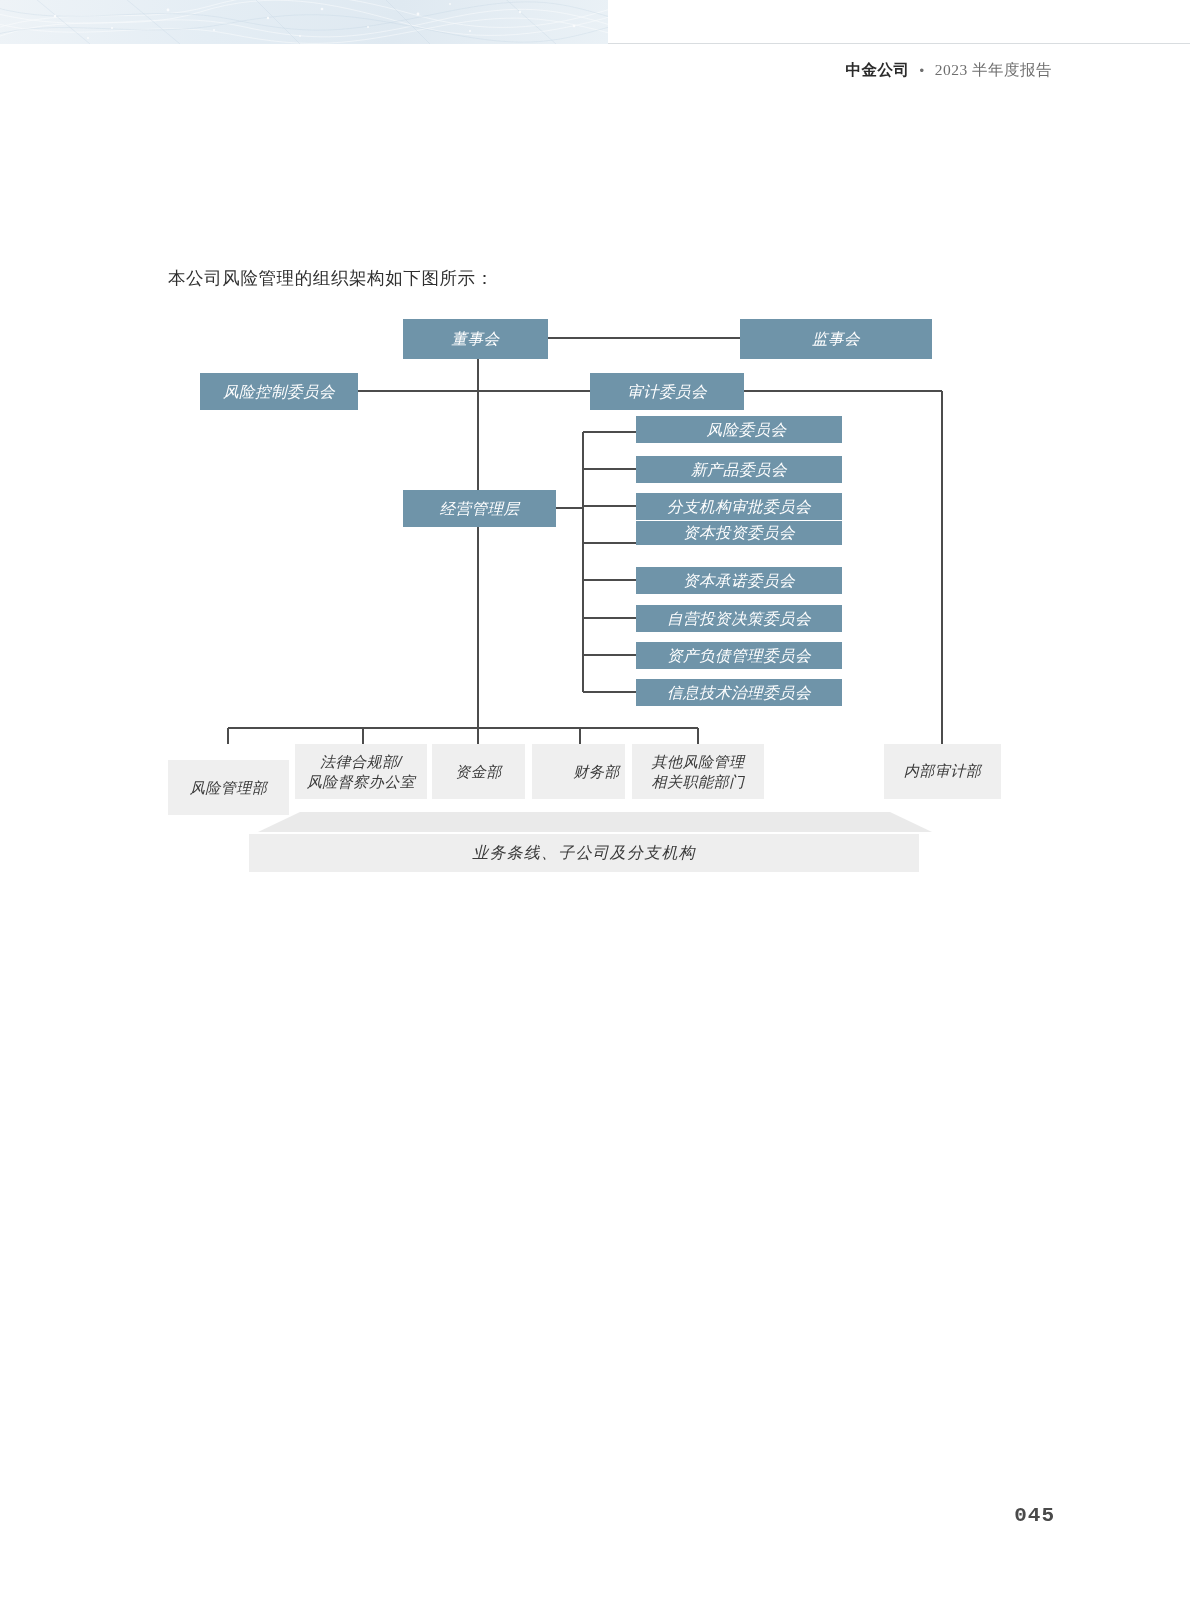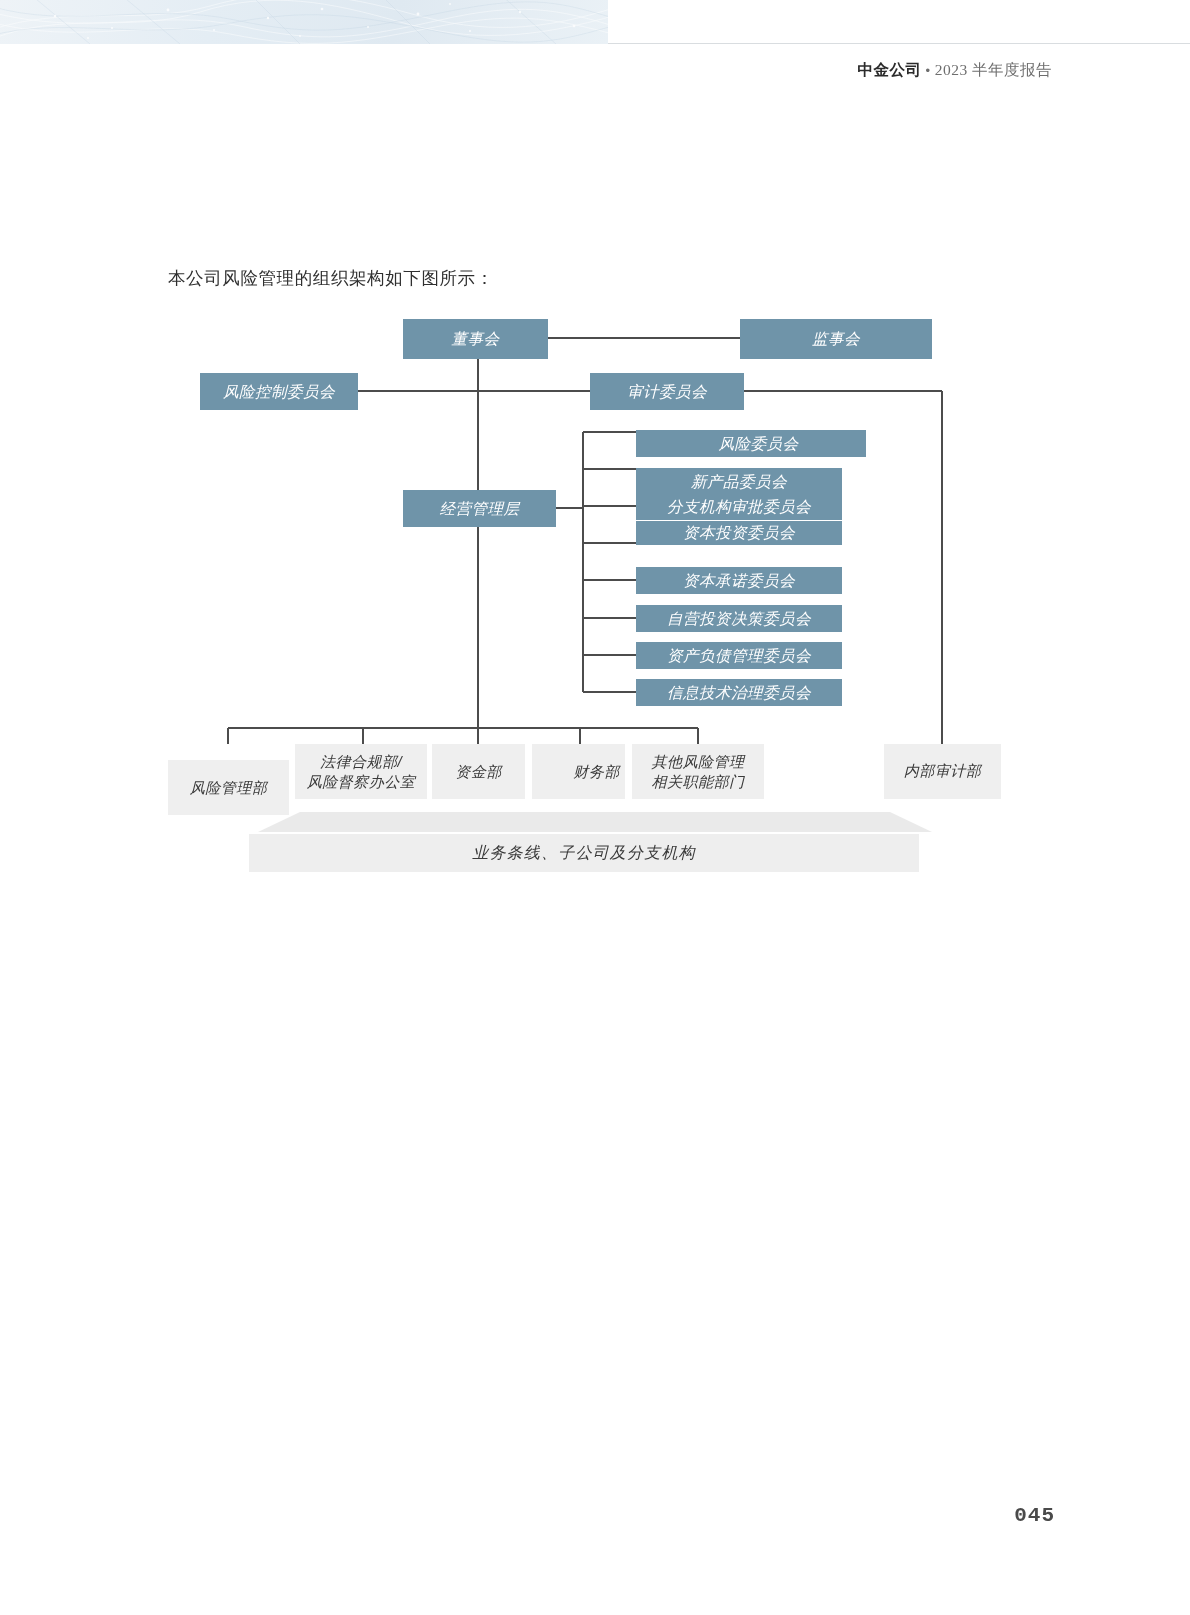--- a/index.html
+++ b/index.html
@@ -34,21 +34,21 @@
     width: 582px; height: 1px;
     background: #d9dde0;
   }
 
   
   .running-head {
     position: absolute;
     right: 138px; top: 60px;
     display: flex;
     align-items: center;
-    gap: 4px;
+    gap: 10px;
     font-size: 15.5px;
     letter-spacing: .5px;
     white-space: nowrap;
     justify-content: center;
   }
   .running-head .rh-brand {
     color: #2b2b2b;
     font-family: "Liberation Serif", "DejaVu Serif", serif;
     font-weight: 700;
   }
@@ -209,22 +209,22 @@
 <div class="node blue" style="left:403px; top:319px; width:145px; height:40px;">董事会</div>
 
 <div class="node blue" style="left:740px; top:319px; width:192px; height:40px;">监事会</div>
 
 <div class="node blue" style="left:200px; top:373px; width:158px; height:37px;">风险控制委员会</div>
 
 <div class="node blue" style="left:590px; top:373px; width:154px; height:37px;">审计委员会</div>
 
 <div class="node blue" style="left:403px; top:490px; width:153px; height:37px;">经营管理层</div>
 
-<div class="node blue" style="left:636px; top:430px; width:230px; height:27px;padding-left:15px;">风险委员会</div>
-<div class="node blue" style="left:636px; top:456px; width:206px; height:27px;margin-top:12px;">新产品委员会</div>
+<div class="node blue" style="left:636px; top:416px; width:206px; height:27px;padding-left:15px;">风险委员会</div>
+<div class="node blue" style="left:636px; top:456px; width:206px; height:27px;">新产品委员会</div>
 <div class="node blue" style="left:636px; top:493px; width:206px; height:27px;">分支机构审批委员会</div>
 <div class="node blue" style="left:636px; top:521px; width:206px; height:24px;">资本投资委员会</div>
 <div class="node blue" style="left:636px; top:567px; width:206px; height:27px;">资本承诺委员会</div>
 <div class="node blue" style="left:636px; top:605px; width:206px; height:27px;">自营投资决策委员会</div>
 <div class="node blue" style="left:636px; top:642px; width:206px; height:27px;">资产负债管理委员会</div>
 <div class="node blue" style="left:636px; top:679px; width:206px; height:27px;">信息技术治理委员会</div>
 
 <div class="node grey" style="left:168px; top:760px; width:121px; height:55px;">
   <span>
     <span class="two-line">风险管理部</span>

